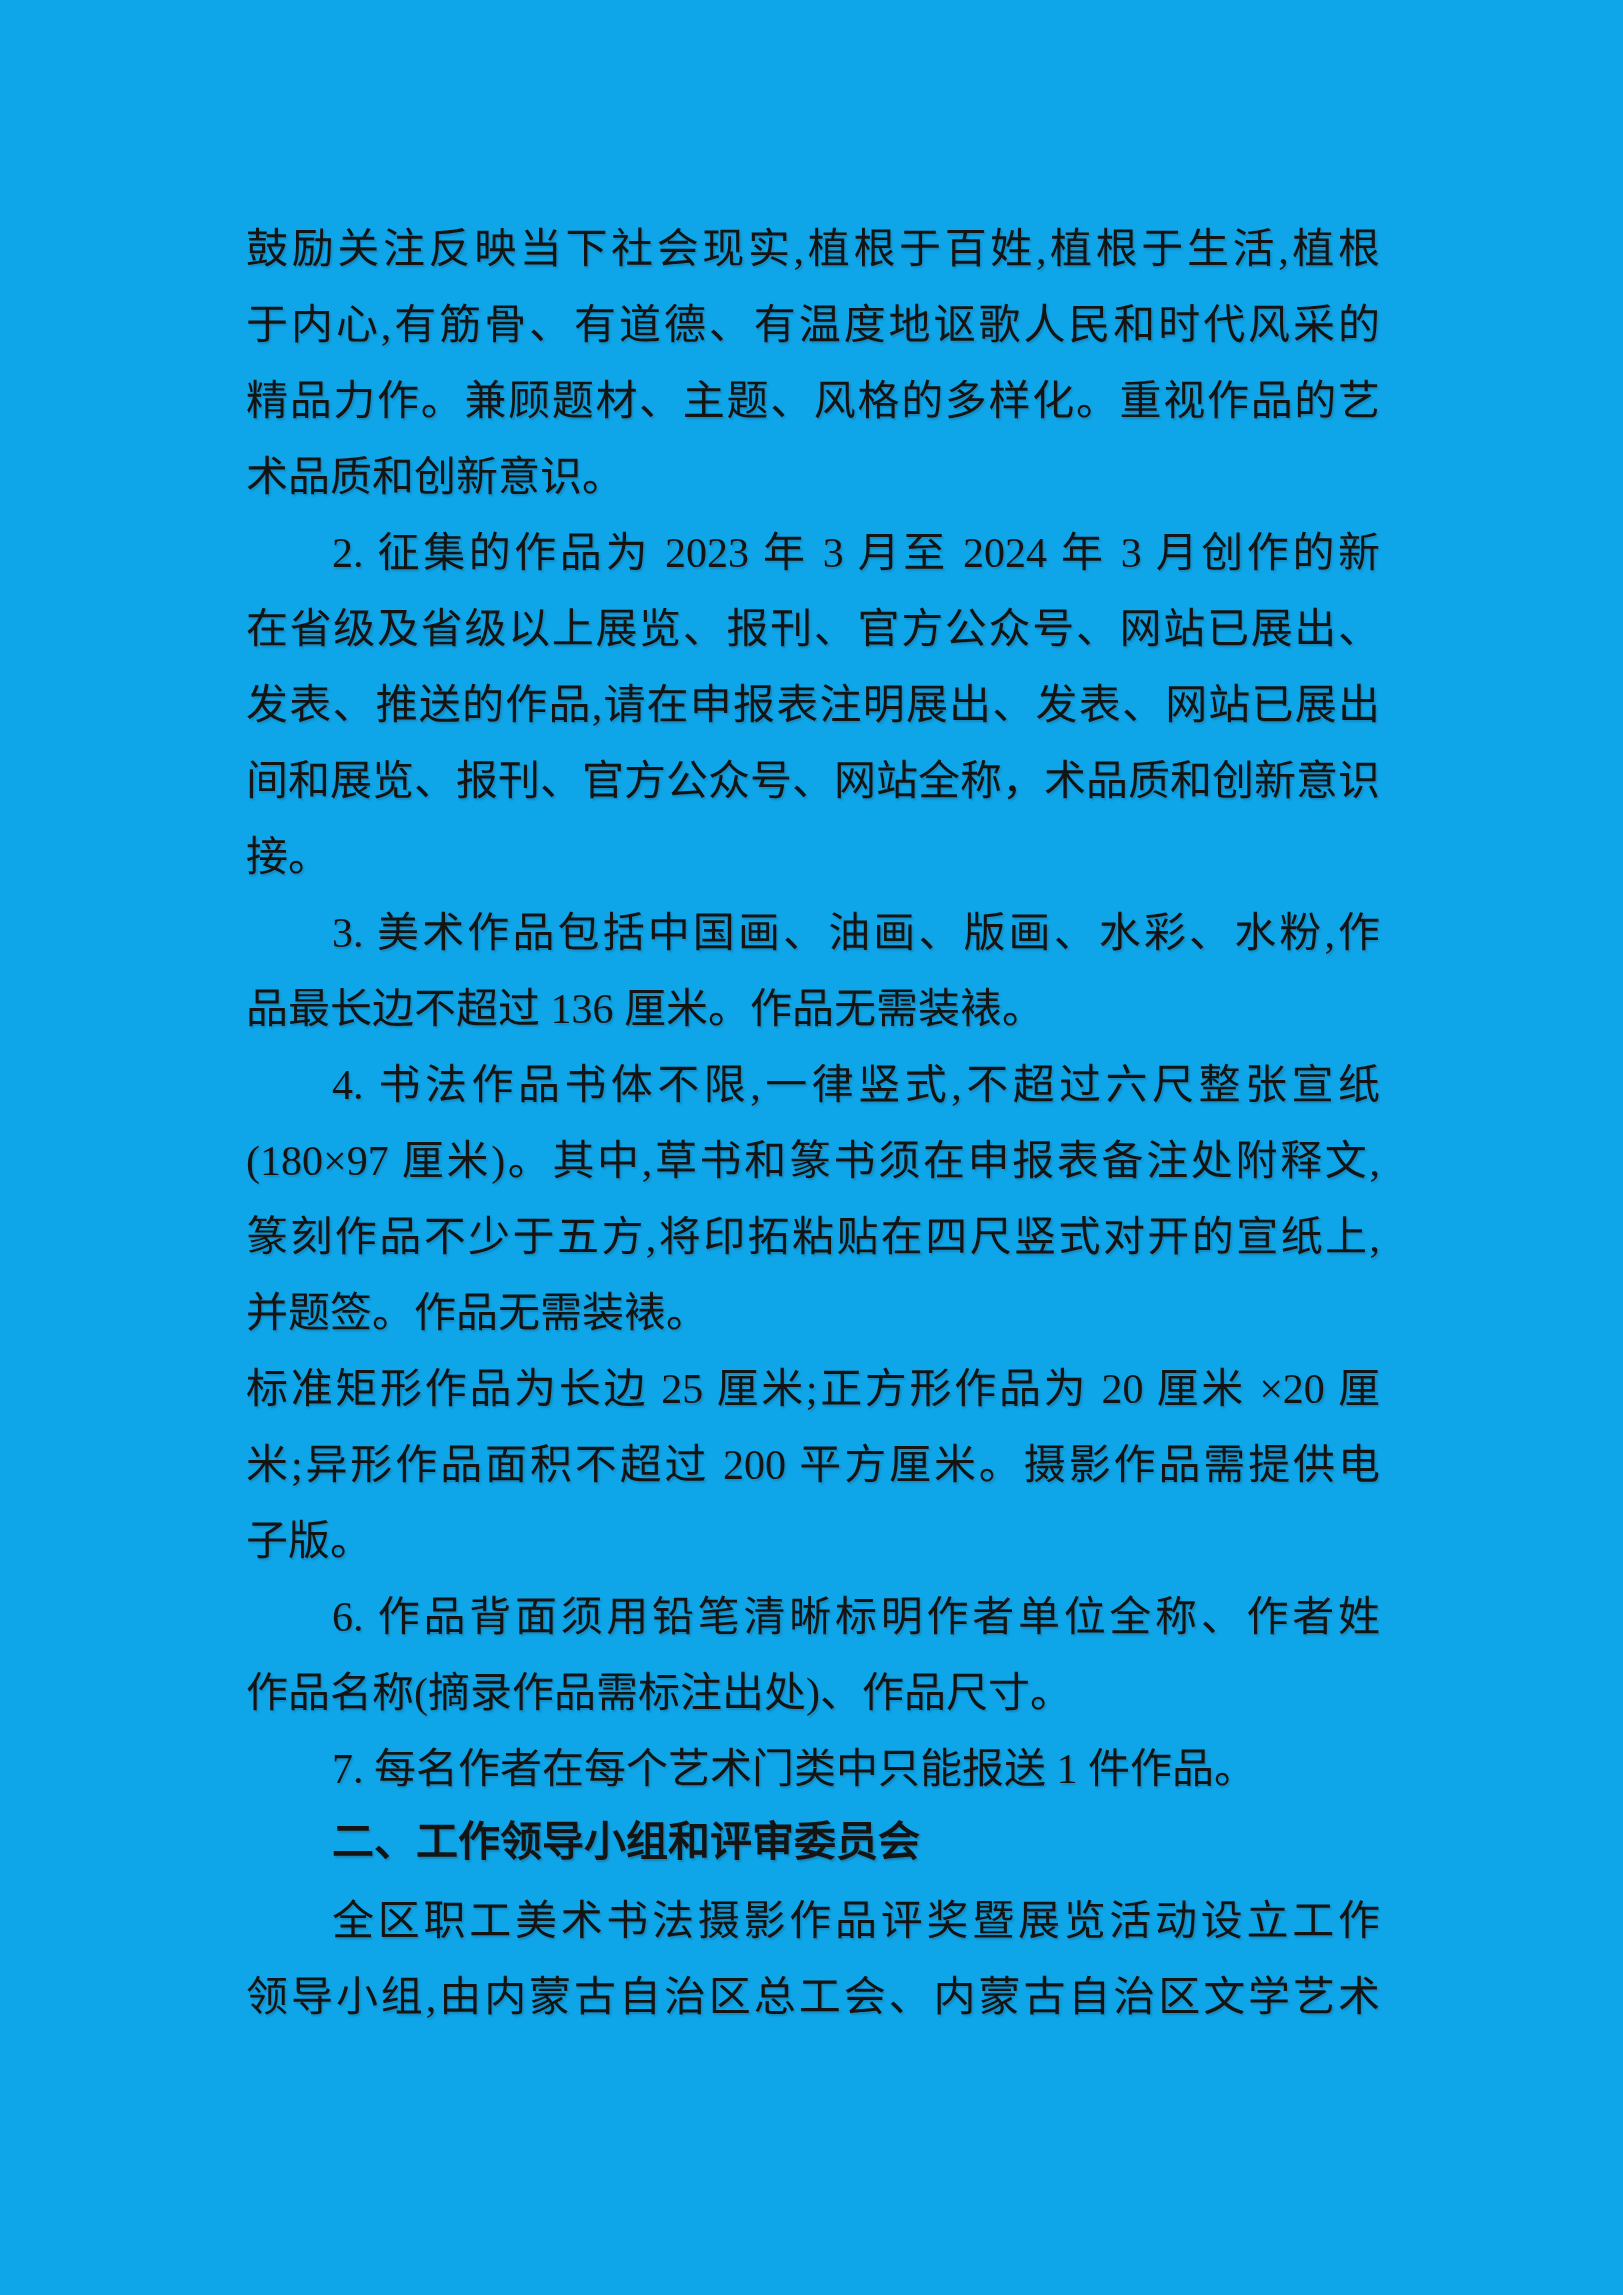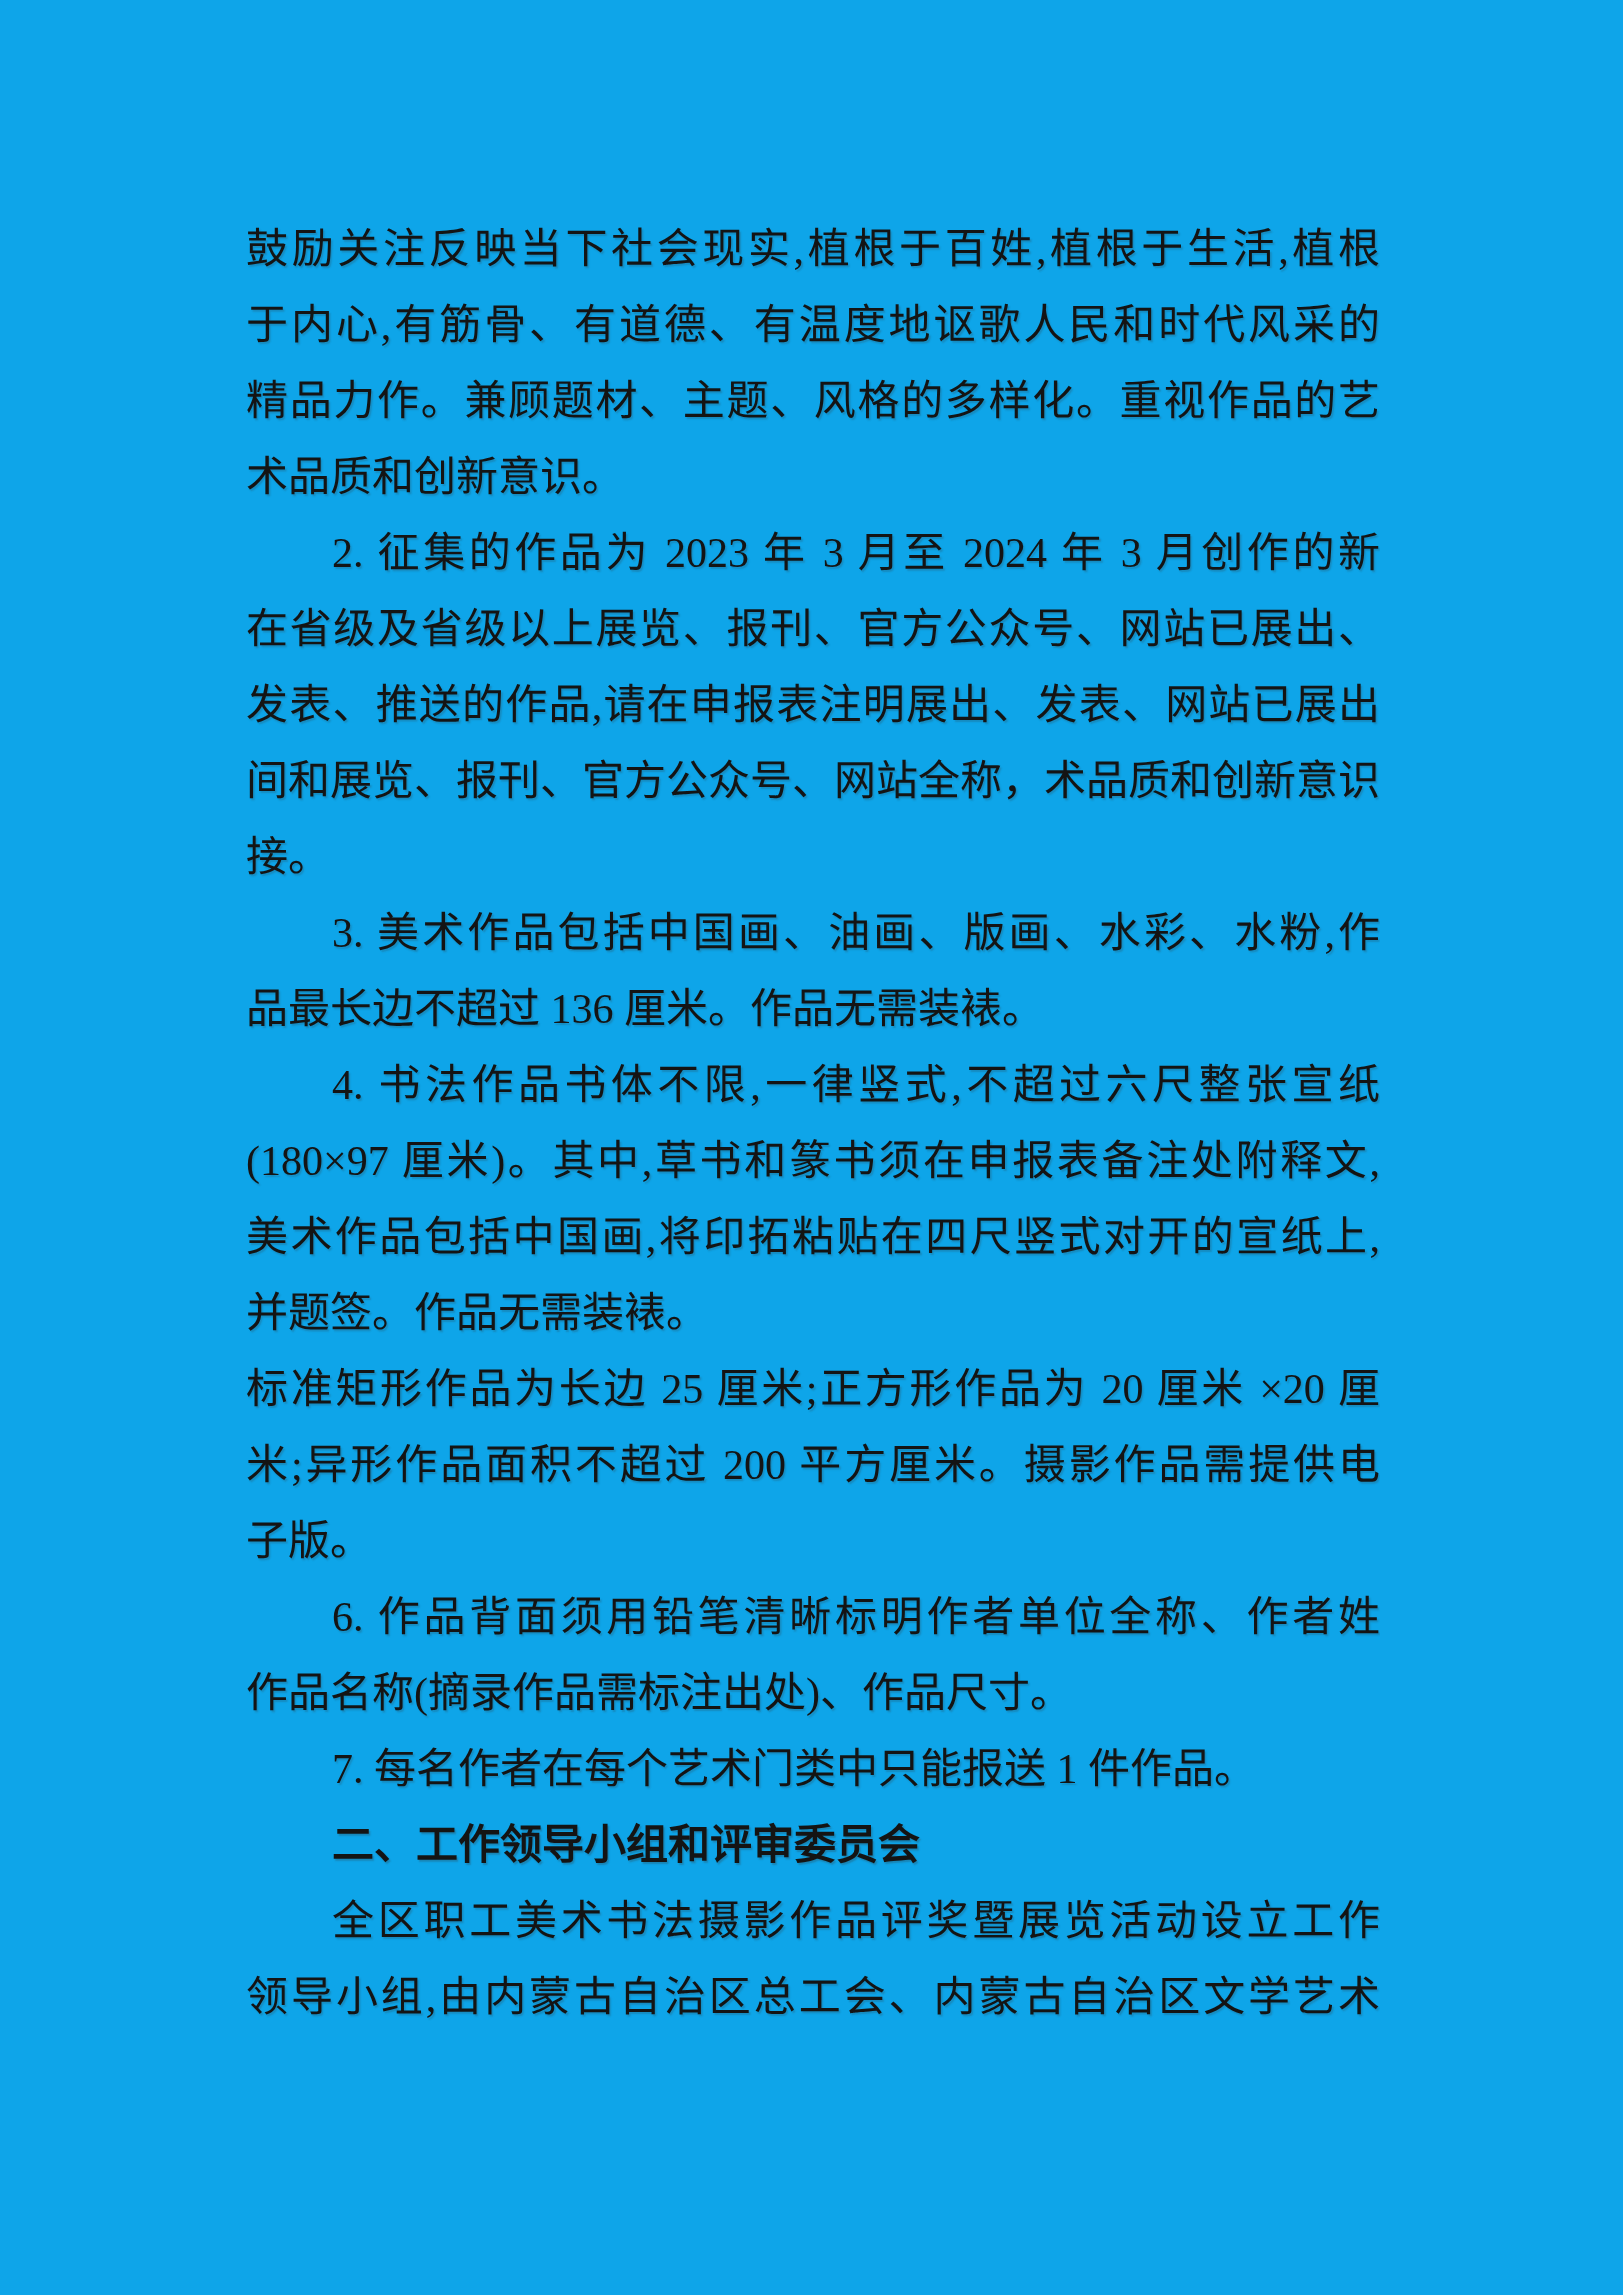--- a/index.html
+++ b/index.html
@@ -35,21 +35,21 @@
   }
   .line.justify {
     white-space: normal;
     text-align: justify;
     text-align-last: justify;
     text-justify: inter-character;
     overflow: hidden;
   }
   .line.indent { text-indent: 86px; }
   .line.heading {
-    font-family: Liberation Sans, sans-serif;
+    font-family: Liberation Mono, monospace;
     font-weight: 700;
     text-shadow: 1.6px 2.4px 1.6px rgba(50, 50, 50, 0.28);
   }
 </style>
 </head>
 <body>
 
 <main class="sheet">
   <section class="textcol" id="doc-body">
       <div class="para">
@@ -65,21 +65,21 @@
         <div class="line justify">间和展览、报刊、官方公众号、网站全称，术品质和创新意识</div>
         <div class="line">接。</div>
       </div>
       <div class="para">
         <div class="line justify indent">3. 美术作品包括中国画、油画、版画、水彩、水粉,作</div>
         <div class="line">品最长边不超过 136 厘米。作品无需装裱。</div>
       </div>
       <div class="para">
         <div class="line justify indent">4. 书法作品书体不限,一律竖式,不超过六尺整张宣纸</div>
         <div class="line justify">(180×97 厘米)。其中,草书和篆书须在申报表备注处附释文,</div>
-        <div class="line justify">美术作品包括中国画,将印拓粘贴在四尺竖式对开的宣纸上,</div>
+        <div class="line justify">篆刻作品不少于五方,将印拓粘贴在四尺竖式对开的宣纸上,</div>
         <div class="line">并题签。作品无需装裱。</div>
       </div>
       <div class="para">
         <div class="line justify">标准矩形作品为长边 25 厘米;正方形作品为 20 厘米 ×20 厘</div>
         <div class="line justify">米;异形作品面积不超过 200 平方厘米。摄影作品需提供电</div>
         <div class="line">子版。</div>
       </div>
       <div class="para">
         <div class="line justify indent">6. 作品背面须用铅笔清晰标明作者单位全称、作者姓名、</div>
         <div class="line">作品名称(摘录作品需标注出处)、作品尺寸。</div>

